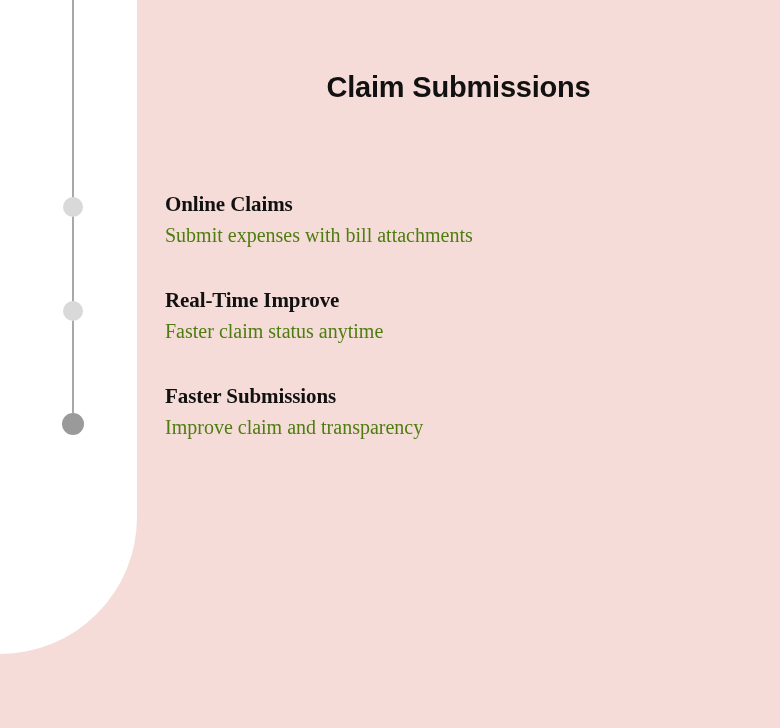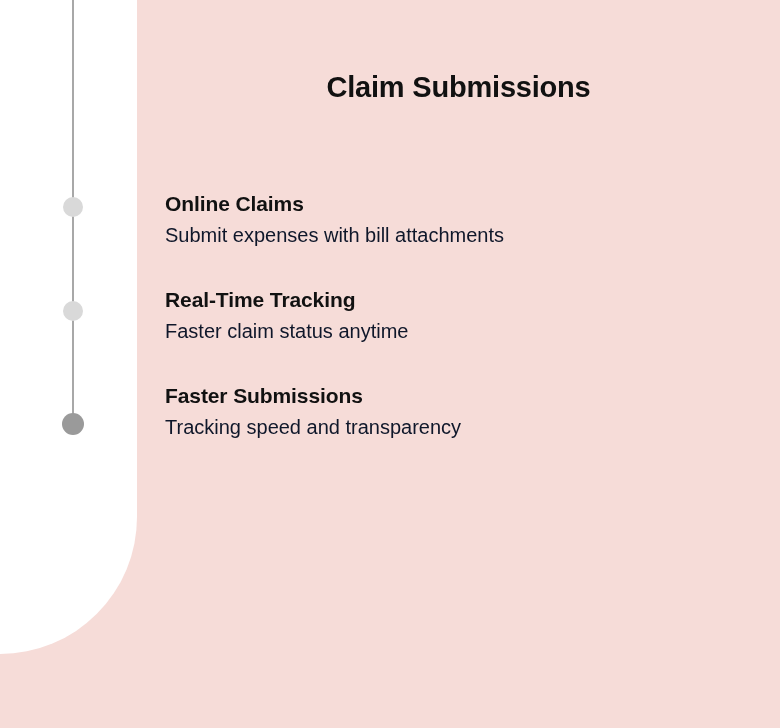--- a/index.html
+++ b/index.html
@@ -71,35 +71,36 @@
     font-size: 29px;
     font-weight: bold;
     color: #111111;
     letter-spacing: -0.2px;
   }
   #feature-list {
     position: absolute;
     left: 28px;
     top: 190px;
     right: 20px;
+    font-family: Liberation Serif, serif;
   }
   .feature-item {
     margin-bottom: 36px;
   }
   .feature-title {
     font-size: 21px;
     font-weight: bold;
     color: #111111;
     line-height: 28px;
     letter-spacing: -0.1px;
   }
   .feature-desc {
     font-size: 20px;
     font-weight: normal;
-    color: #0f172a;
+    color: #4d7c0f;
     line-height: 30px;
     margin-top: 2px;
   }
 </style>
 </head>
 <body>
 
 <div id="slide">
 
   <div id="white-panel"></div>
@@ -115,24 +116,24 @@
     <h1 id="page-title">Claim Submissions</h1>
 
     <div id="feature-list">
 
       <div class="feature-item">
         <div class="feature-title">Online Claims</div>
         <div class="feature-desc">Submit expenses with bill attachments</div>
       </div>
 
       <div class="feature-item">
-        <div class="feature-title">Real-Time Tracking</div>
+        <div class="feature-title">Real-Time Improve</div>
         <div class="feature-desc">Faster claim status anytime</div>
       </div>
 
       <div class="feature-item">
         <div class="feature-title">Faster Submissions</div>
-        <div class="feature-desc">Tracking speed and transparency</div>
+        <div class="feature-desc">Improve claim and transparency</div>
       </div>
 
     </div>
   </div>
 </div>
 
 </body></html>

